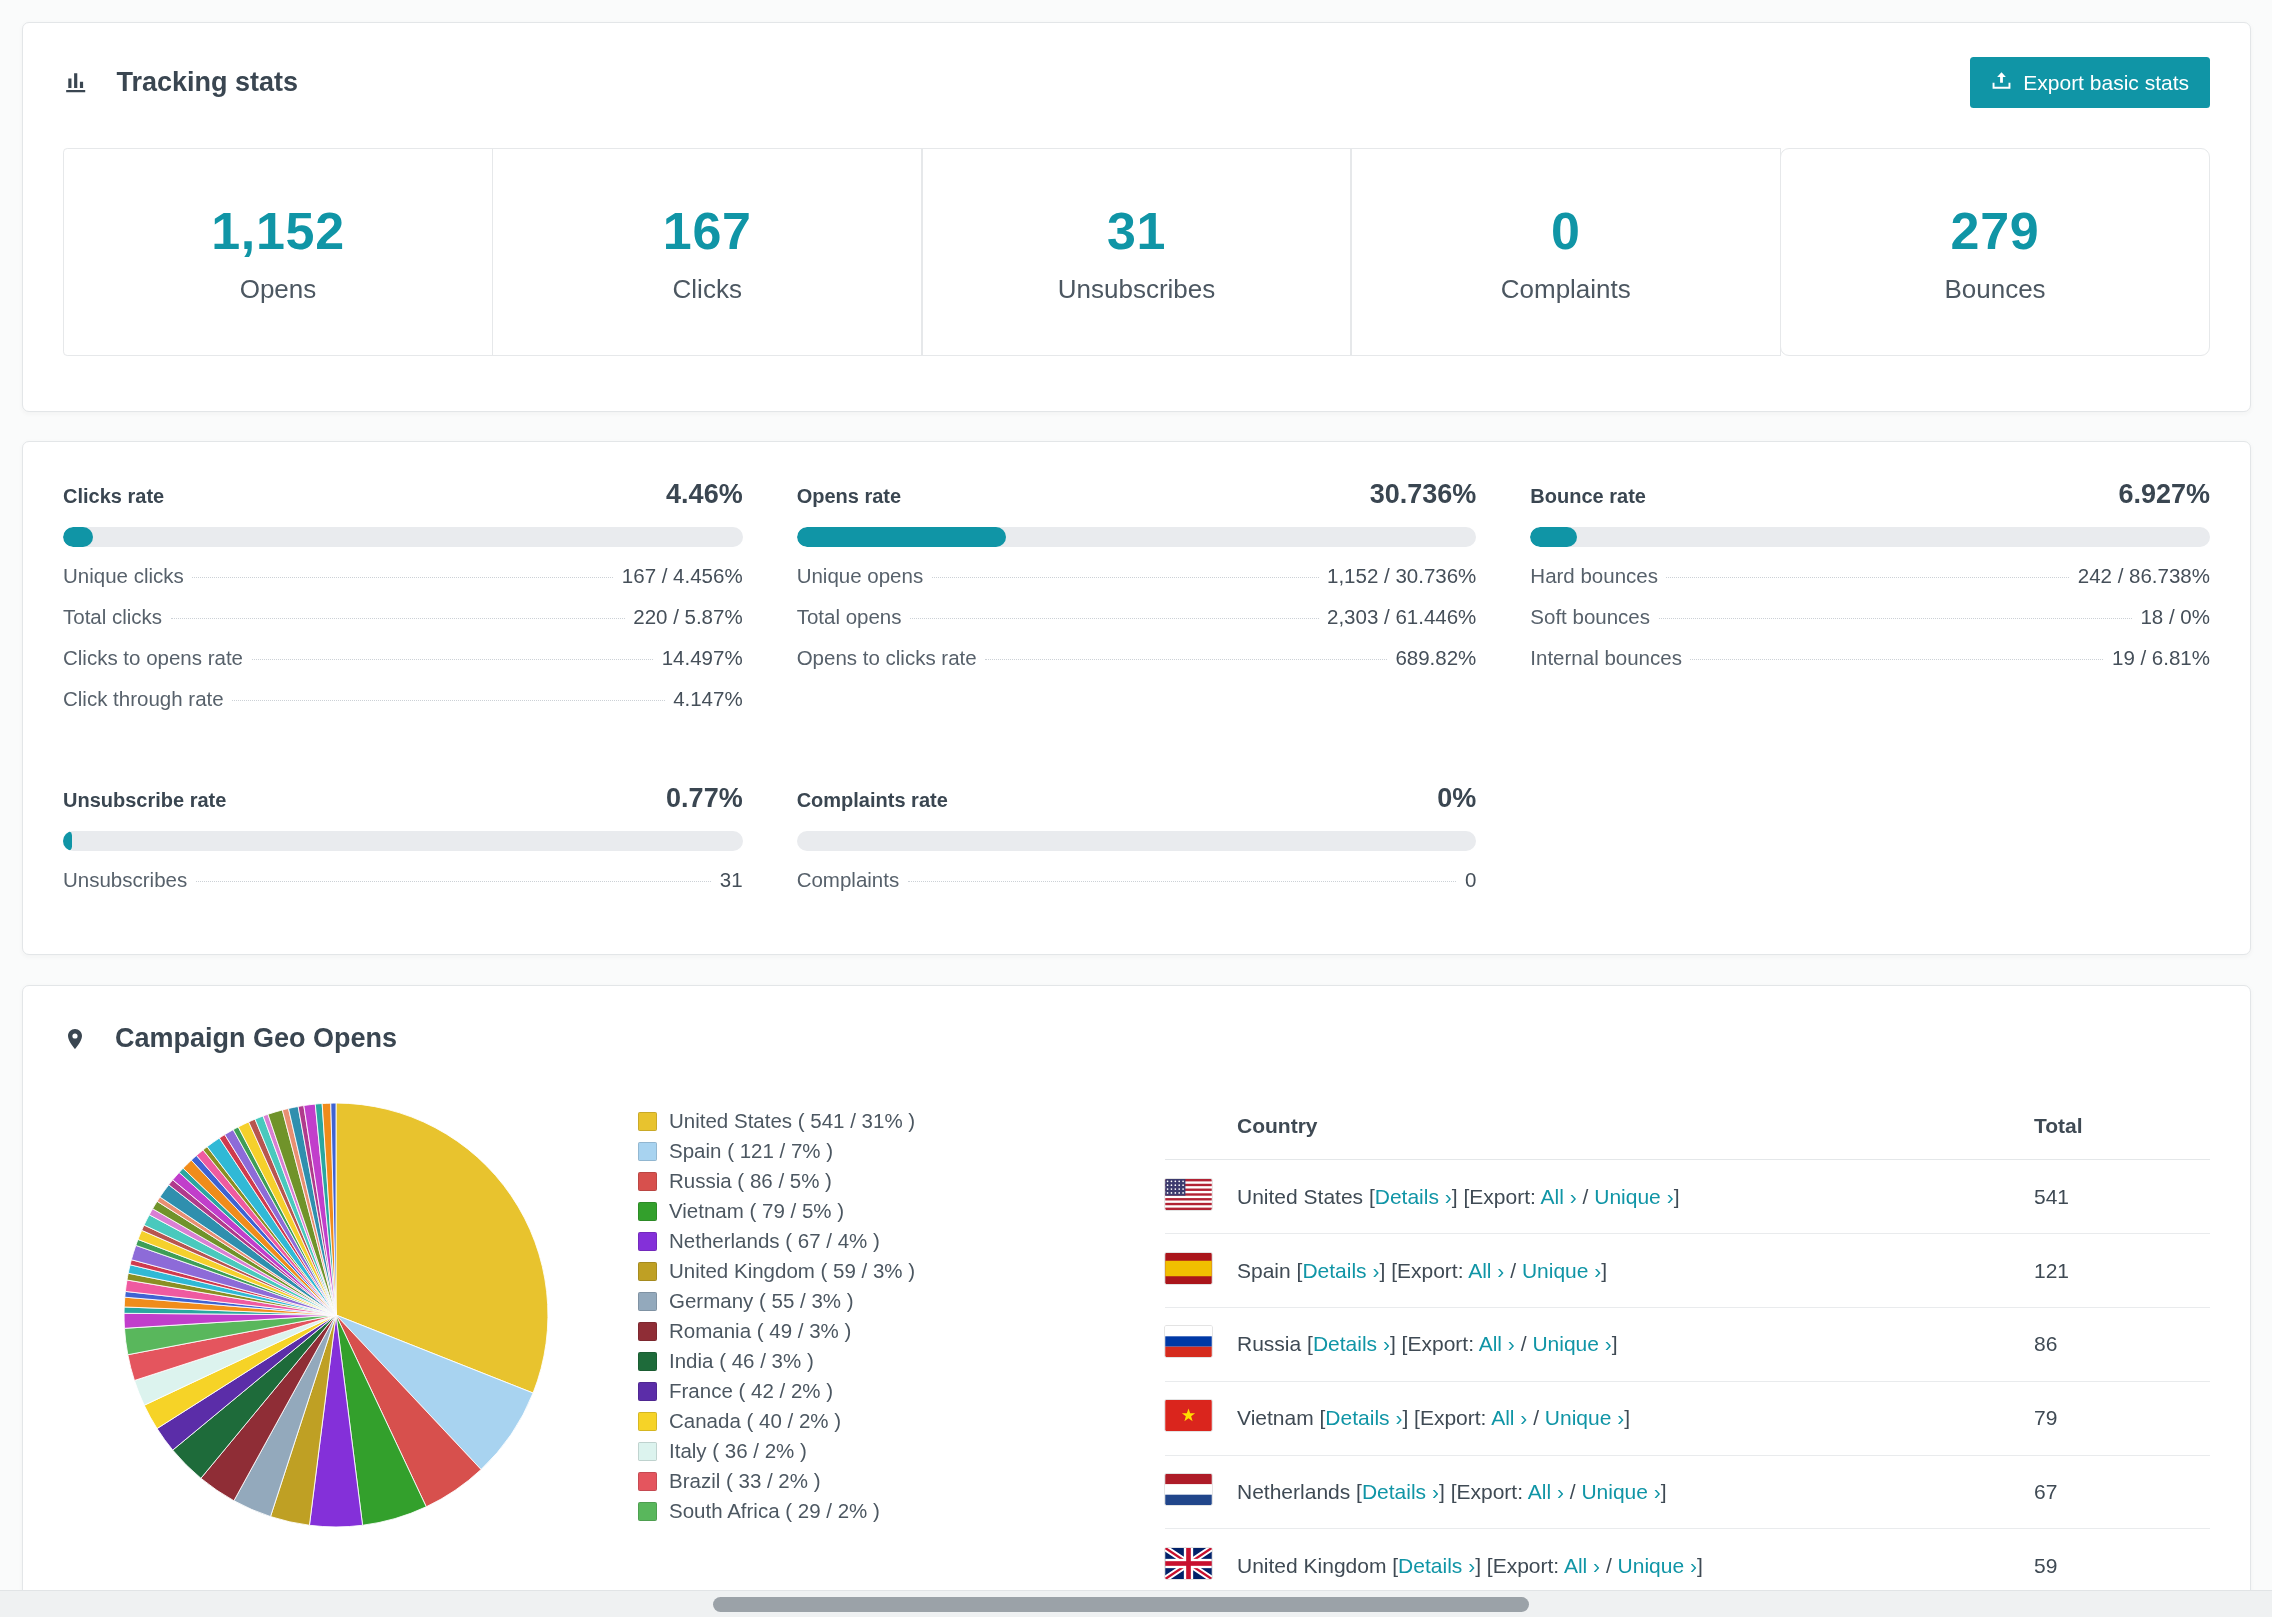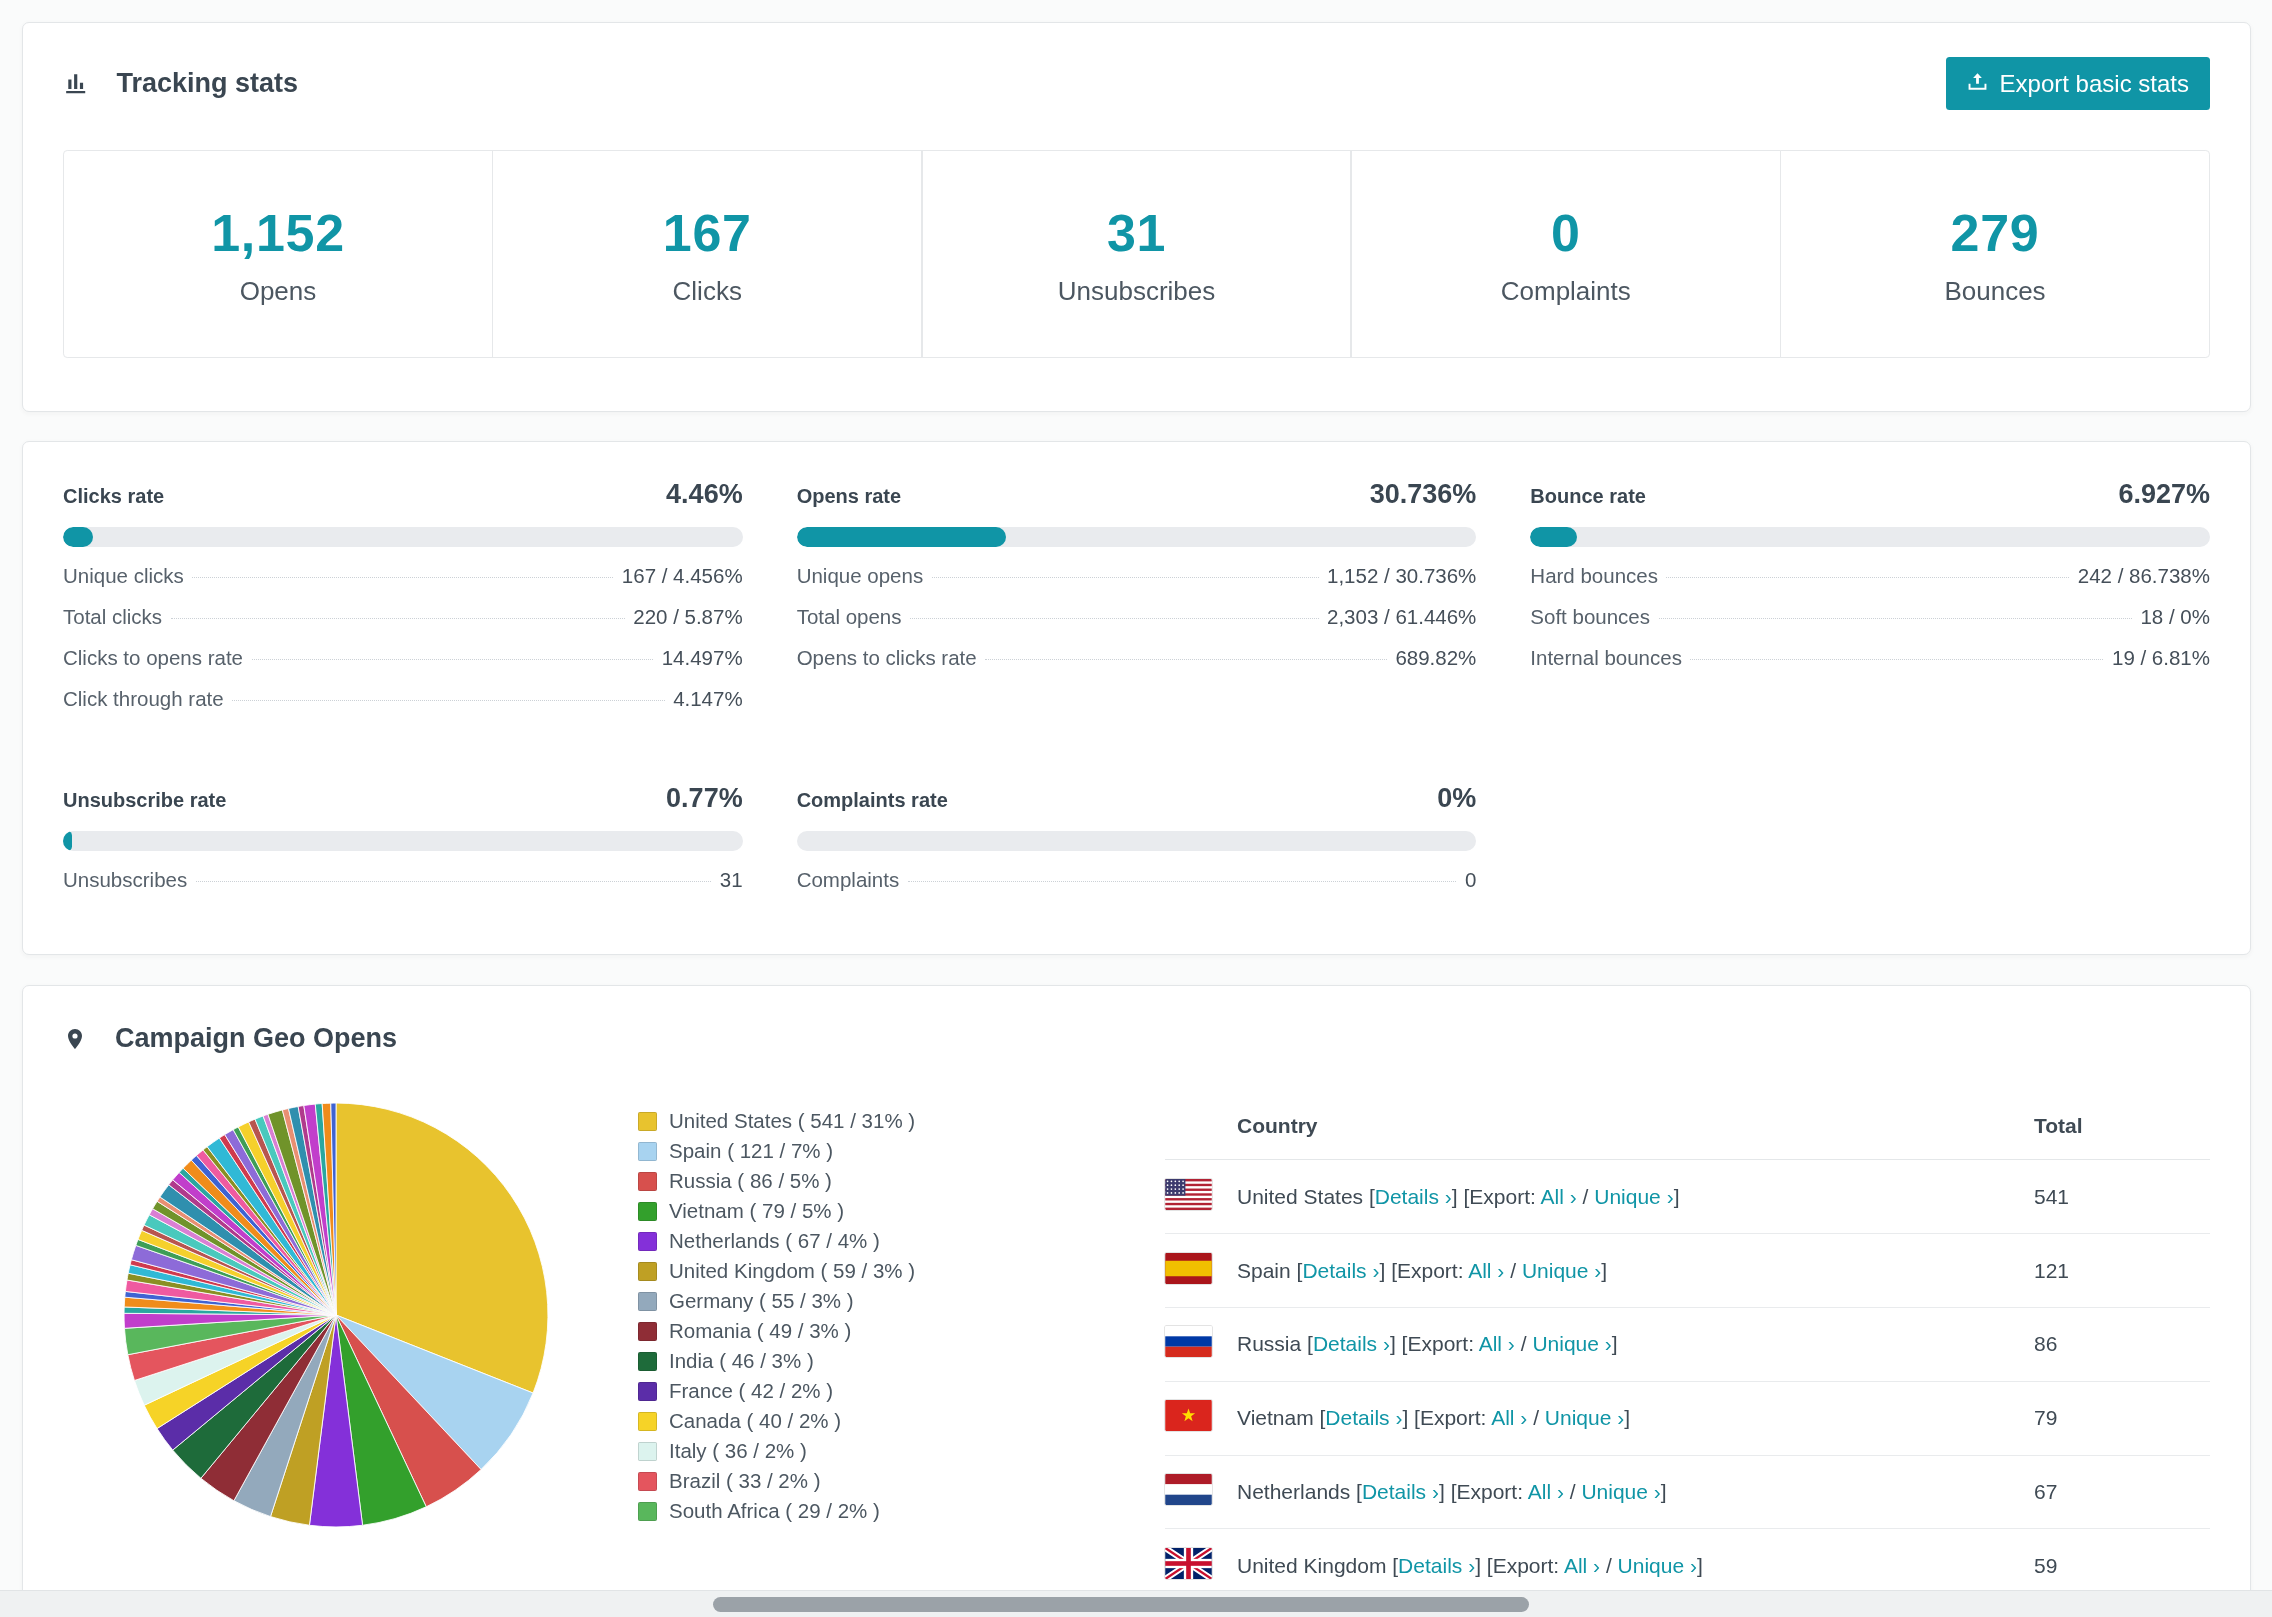--- a/index.html
+++ b/index.html
@@ -18,28 +18,28 @@
   #card-rates{top:441px;height:514px;padding:37px 40px;}
   #card-geo{top:985px;height:1143px;padding:37px 40px;}
 
   
   .card-head{display:flex;justify-content:space-between;align-items:center;}
   .head-title{display:flex;align-items:center;gap:28px;font-size:27px;font-weight:700;color:#3a4651;}
   .head-title svg{display:block;}
   .export-btn{
     display:flex;align-items:center;gap:11.3px;border:none;cursor:pointer;
     background:#1095a6;color:#fff;font-family:inherit;
-    font-size:24px;font-weight:500;padding:12.7px 21px;border-radius:3.5px;
+    font-size:21px;font-weight:500;padding:12.7px 21px;border-radius:3.5px;
   }
 
   
   .stat-row{display:flex;margin-top:40px;}
   .stat-box{flex:1;border:0.7px solid #e6e8ea;margin-left:-0.7px;text-align:center;padding:52px 0 50px;background:#fff;}
   .stat-box:first-child{margin-left:0;border-top-left-radius:4.2px;border-bottom-left-radius:4.2px;}
-  .stat-box:last-child{border-top-right-radius:4.2px;border-bottom-right-radius:4.2px;}
+  .stat-box:last-child{border-top-right-radius:4.2px;border-bottom-right-radius:4.2px;border-radius:9px;}
   .stat-value{font-size:52px;font-weight:700;color:#1095a6;letter-spacing:0.7px;}
   .stat-label{font-size:26px;color:#4c5761;margin-top:12.7px;}
 
   
   .rates-grid{display:grid;grid-template-columns:1fr 1fr 1fr;column-gap:54px;row-gap:55px;}
   .rate-head{display:flex;justify-content:space-between;align-items:baseline;}
   .rate-title{font-size:20px;font-weight:700;color:#3a4651;}
   .rate-pct{font-size:27px;font-weight:700;color:#3a4651;margin-left:20px;}
   .bar{margin-top:17px;height:20px;background:#e9ebee;border-radius:10.6px;overflow:hidden;}
   .bar-fill{height:100%;background:#1095a6;border-radius:10.6px;}

